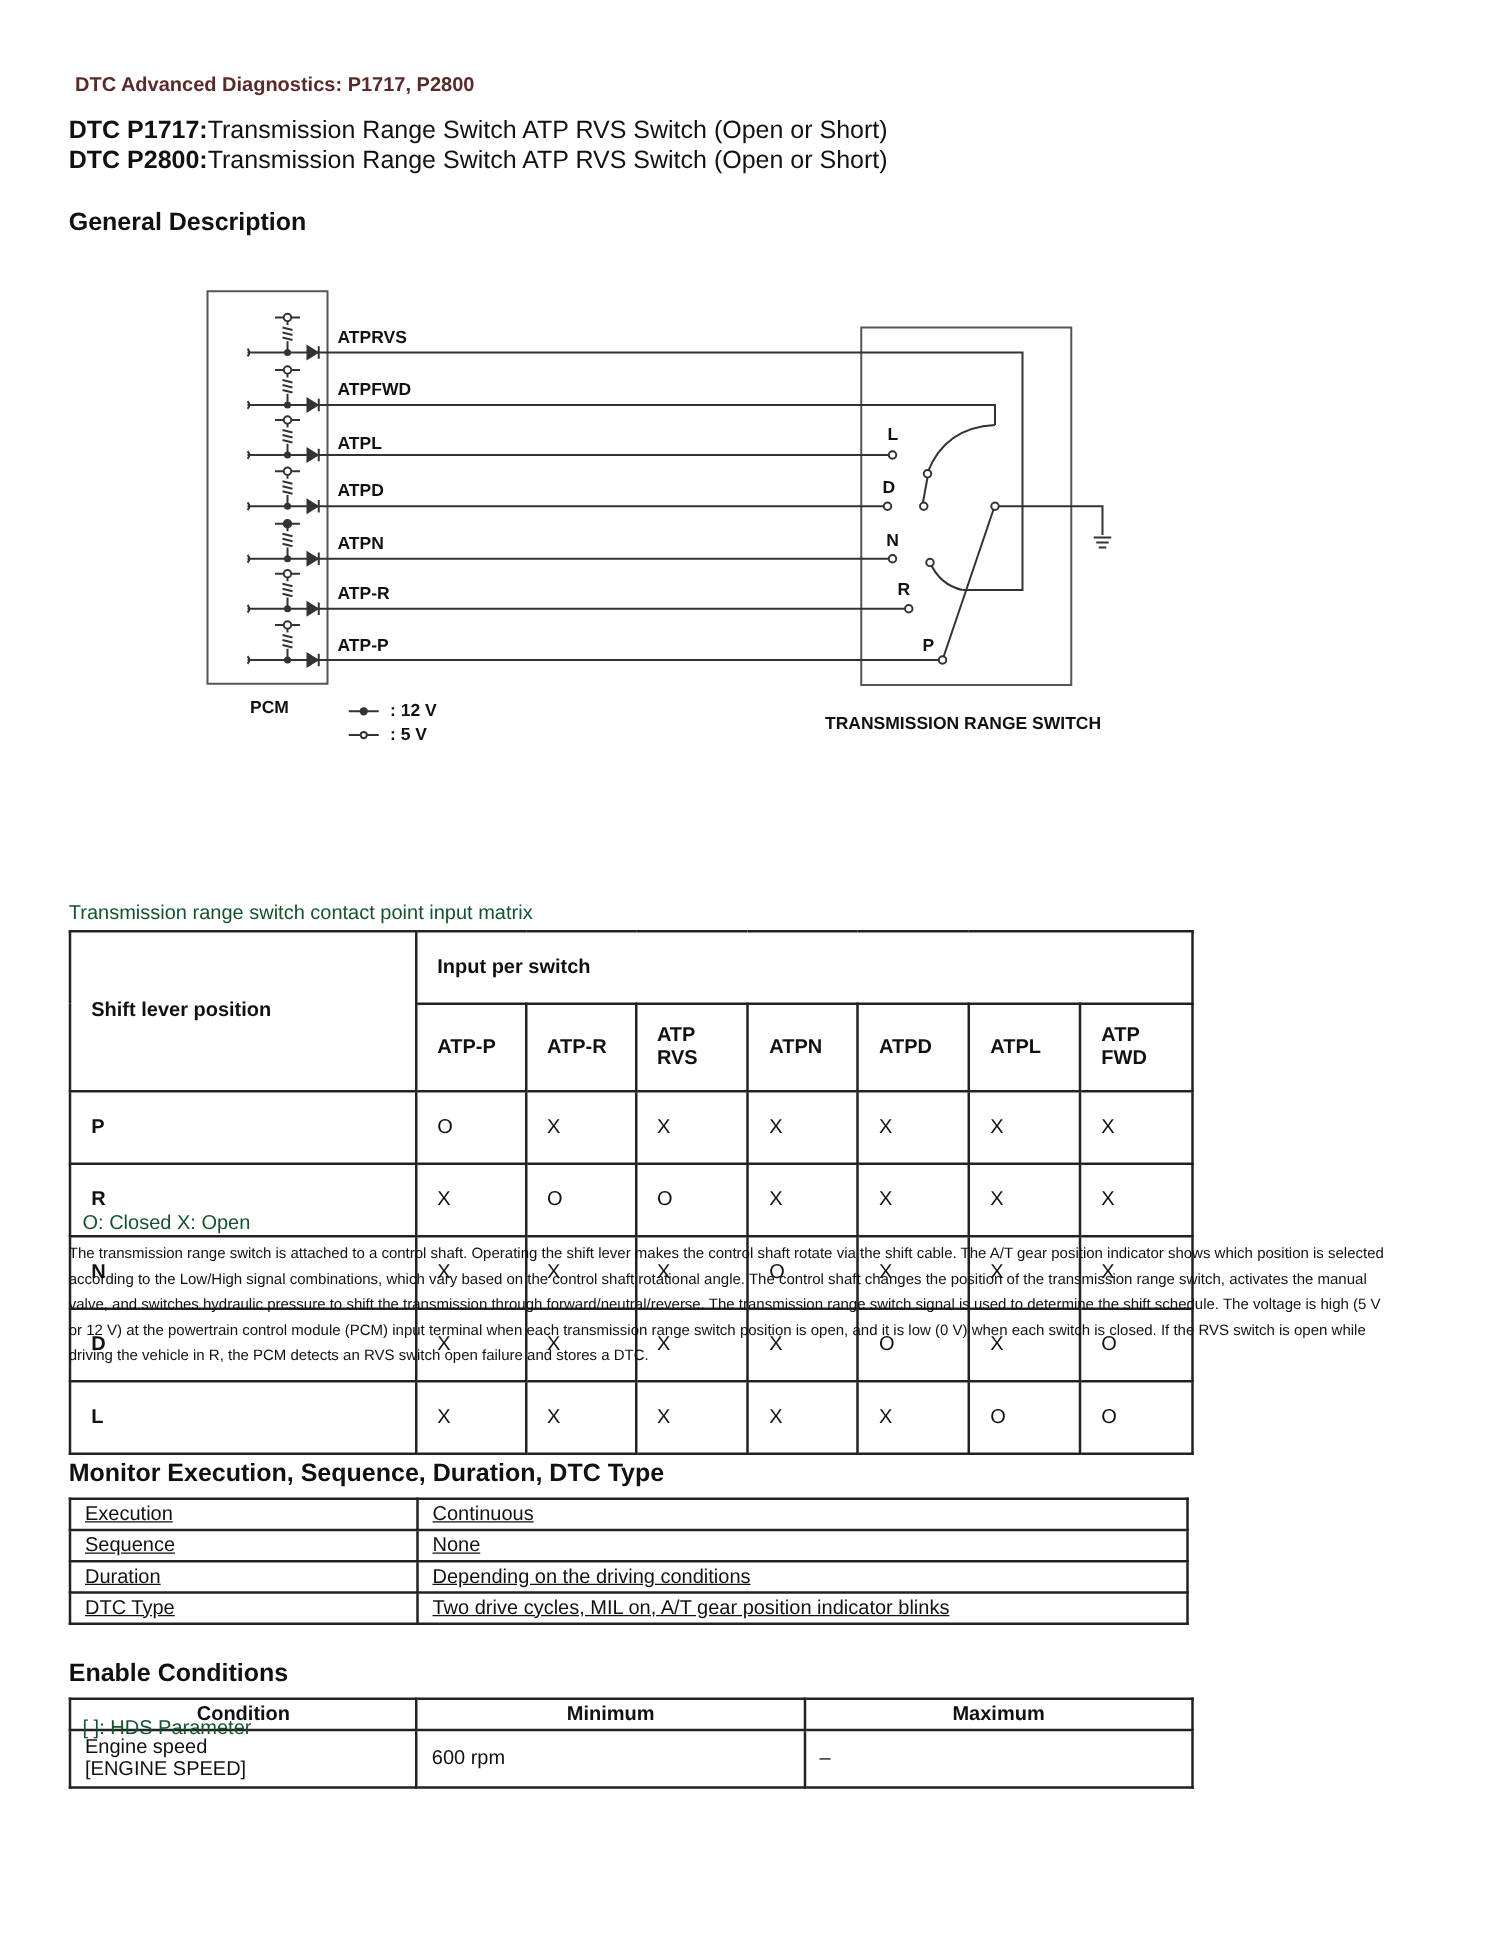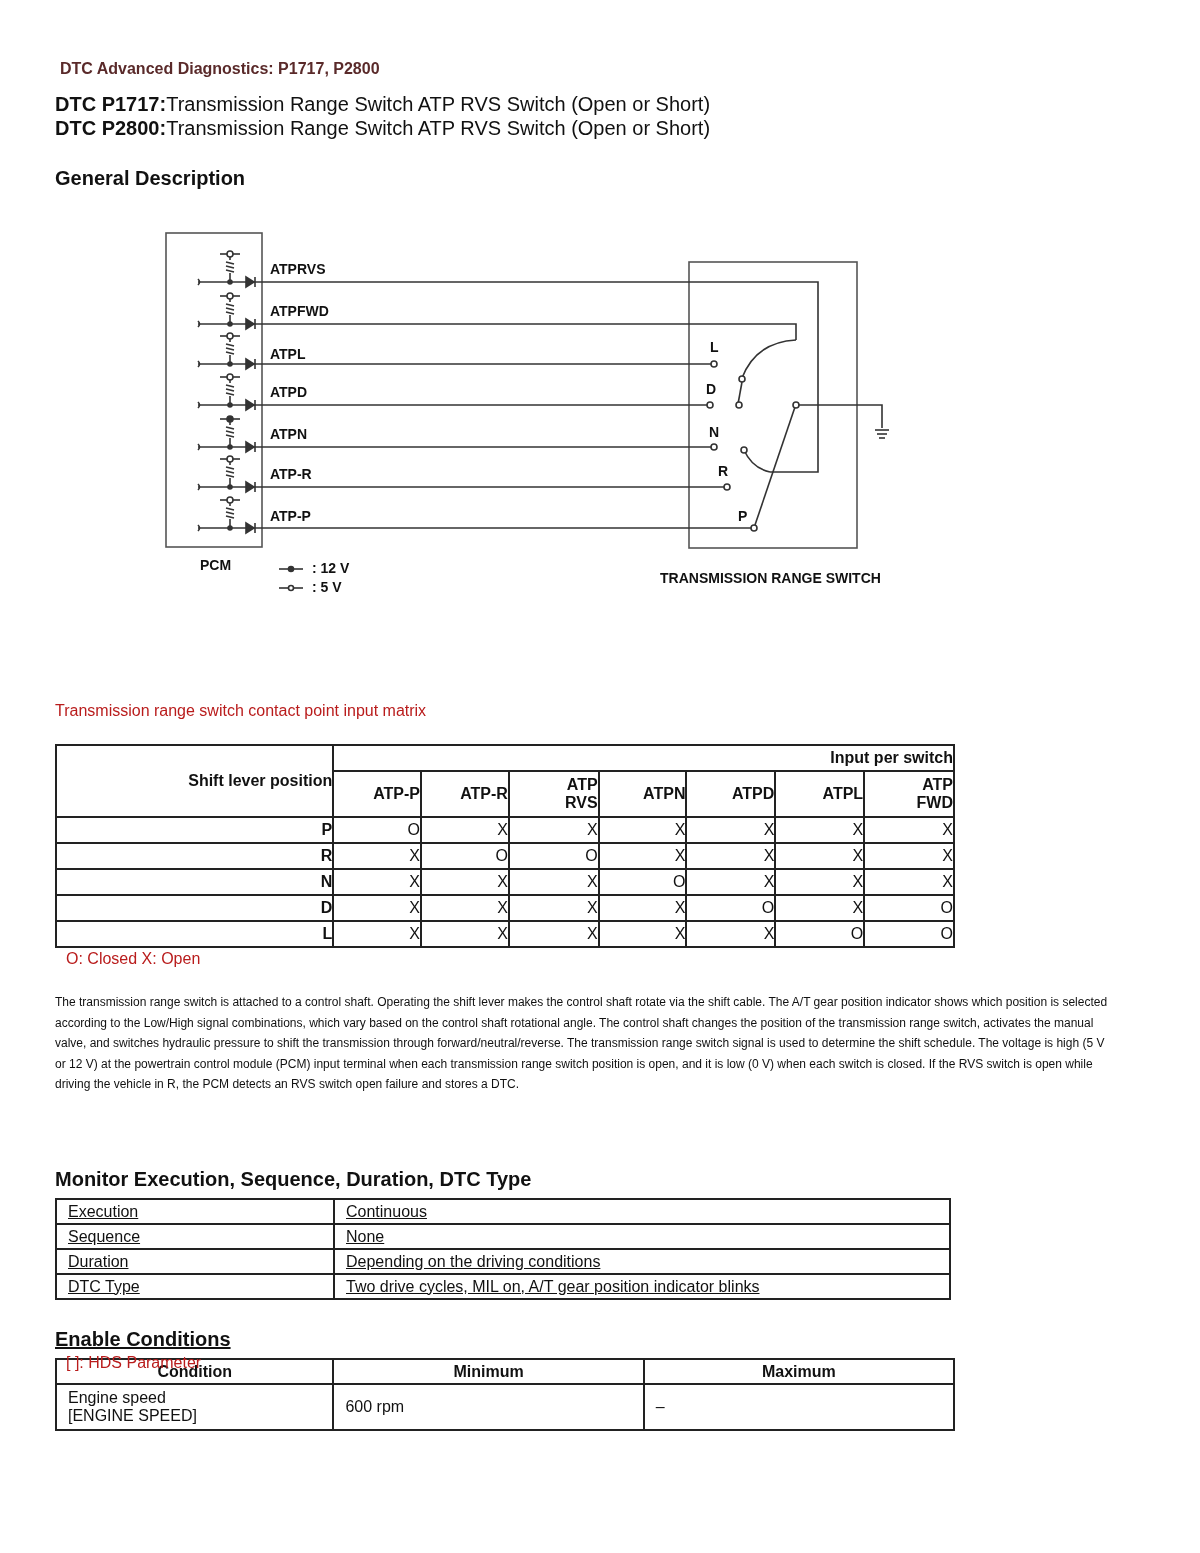--- a/index.html
+++ b/index.html
@@ -5,30 +5,30 @@
   html, body { margin: 0; padding: 0; background: #ffffff; }
   body {
     width: 1200px; height: 1553px; position: relative; overflow: hidden;
     font-family: "Liberation Sans", sans-serif; color: #111;
   }
   .abs { position: absolute; }
   .doc-header { left: 60px; top: 60px; font-size: 16px; font-weight: bold; color: #5a2a2a; }
   .dtc-line { left: 55px; font-size: 20px; color: #111; white-space: nowrap; }
   .dtc-line b { font-weight: bold; }
   .h2 { left: 55px; font-size: 20px; font-weight: bold; color: #111; }
-  .caption { font-size: 16px; color: #b91c1c; }
+  .caption { font-size: 16px; color: #14532d; margin-top: 20px; }
   .diagram { left: 150px; top: 215px; width: 800px; height: 400px; }
   .diagram svg text { font-family: "Liberation Sans", sans-serif; font-weight: bold; fill: #111; }
 
   table.matrix {
     position: absolute; left: 55px; top: 744px; width: 900px;
     border-collapse: collapse; font-size: 16px;
   }
   table.matrix td, table.matrix th {
-    border: 2px solid #222; text-align: right; padding: 0; height: 24px;
+    border: 2px solid #222; text-align: left; padding: 16px; height: 24px;
   }
   table.matrix th { font-weight: bold; }
   table.matrix .pos { font-weight: bold; }
 
   .para {
     left: 55px; top: 992px; width: 1060px; font-size: 12px; line-height: 20.6px; color: #111;
   }
 
   table.kv {
     position: absolute; left: 55px; top: 1198px; width: 896px;
@@ -300,21 +300,21 @@
         <td>Duration</td>
         <td>Depending on the driving conditions</td>
       </tr>
   <tr>
         <td>DTC Type</td>
         <td>Two drive cycles, MIL on, A/T gear position indicator blinks</td>
       </tr>
 </tbody>
   </table>
 
-<div class="abs h2" style="top:1328px;text-decoration:underline;">Enable Conditions</div>
+<div class="abs h2" style="top:1328px;">Enable Conditions</div>
 <table class="enable">
   <colgroup>
       <col style="width:278px">
       <col style="width:311px">
       <col style="width:311px">
     </colgroup>
   <tbody>
       <tr>
     <th>Condition</th>
     <th>Minimum</th>

